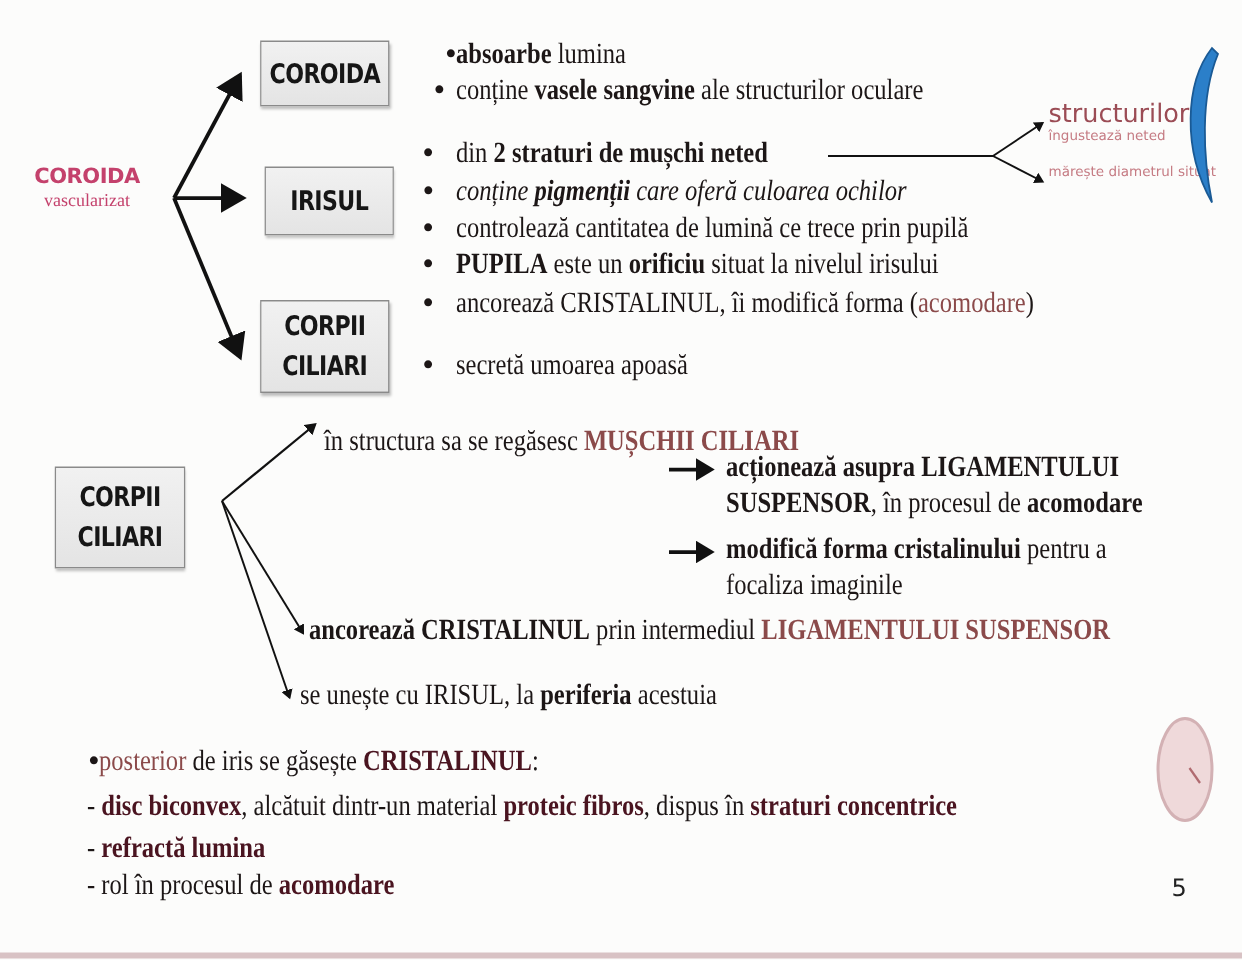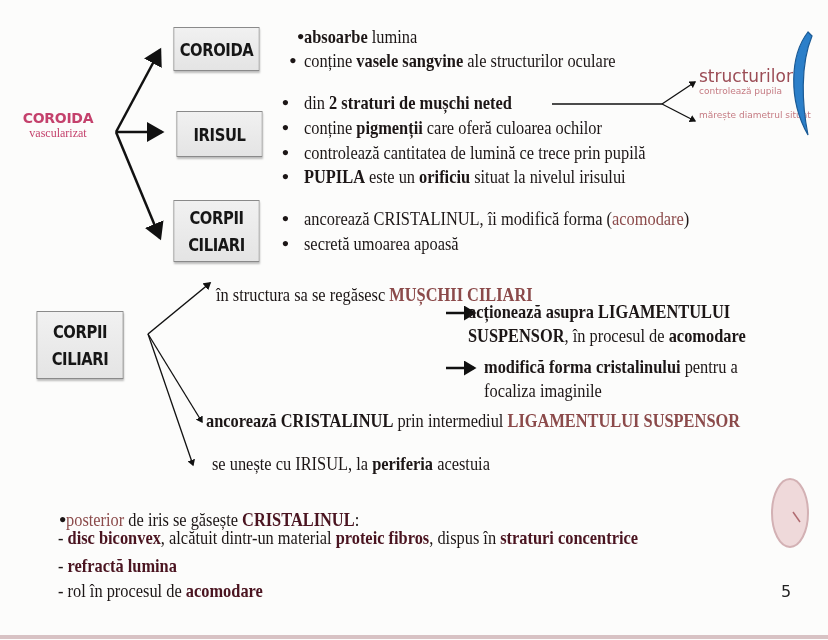--- a/index.html
+++ b/index.html
@@ -87,74 +87,74 @@
 <div class="line" style="left:282px; top:50px;text-align:center;">
   <span class="bullet">•</span><span class="narrow"><span>conține </span><span class="b">vasele sangvine</span><span> ale structurilor oculare</span></span>
 </div>
 
 <div class="box" style="left:167px; top:111px; width:103px; height:44px;">
   <span>IRISUL</span>
 </div>
 <div class="line" style="left:282px; top:92px;">
   <span class="bullet">•</span><span class="narrow"><span>din </span><span class="b">2 straturi de mușchi neted</span></span>
 </div>
-<div class="line" style="left:282px; top:117px;">
+<div class="line" style="left:282px; top:117px;font-style:italic;">
   <span class="bullet">•</span><span class="narrow"><span>conține </span><span class="b">pigmenții</span><span> care oferă culoarea ochilor</span></span>
 </div>
 <div class="line" style="left:282px; top:142px;">
   <span class="bullet">•</span><span class="narrow"><span>controlează cantitatea de lumină ce trece prin pupilă</span></span>
 </div>
 <div class="line" style="left:282px; top:166px;">
   <span class="bullet">•</span><span class="narrow"><span class="b">PUPILA</span><span> este un </span><span class="b">orificiu</span><span> situat la nivelul irisului</span></span>
 </div>
 
 <div class="abs" style="left:699px; top:66px;">
   <div class="muscle-name">structurilor</div>
-  <div class="muscle-desc">controlează pupila</div>
+  <div class="muscle-desc">îngustează neted</div>
 </div>
 <div class="abs" style="left:699px; top:110px;">
   <div class="muscle-desc" style="white-space:nowrap;">mărește diametrul situat</div>
 </div>
 
 <svg width="828" height="640">
   <path d="M808,32 C790,55 788,100 808,135 C802,105 800,65 812,36 Z" fill="#2b7fc9" stroke="#1a5a95" stroke-width="1.2"></path>
 </svg>
 
 <div class="box" style="left:164px; top:200px; width:103px; height:60px; flex-direction:column;">
   <span>CORPII</span>
   <span>CILIARI</span>
 </div>
-<div class="line" style="left:282px; top:208px;font-family:Liberation Serif, serif;">
+<div class="line" style="left:282px; top:192px;font-family:Liberation Serif, serif;">
   <span class="bullet">•</span><span class="narrow"><span>ancorează CRISTALINUL, îi modifică forma (</span><span class="rose">acomodare</span><span>)</span></span>
 </div>
 <div class="line" style="left:282px; top:233px;">
   <span class="bullet">•</span><span class="narrow"><span>secretă umoarea apoasă</span></span>
 </div>
 
 <div class="box" style="left:27px; top:311px; width:104px; height:66px; flex-direction:column;">
   <span>CORPII</span>
   <span>CILIARI</span>
 </div>
 <div class="line" style="left:216px; top:284px;">
   <span class="narrow"><span>în structura sa se regăsesc </span><span class="rose b">MUȘCHII CILIARI</span></span>
 </div>
-<div class="line" style="left:468px; top:300px; line-height:24px;font-family:Liberation Serif, serif;">
+<div class="line" style="left:484px; top:300px; line-height:24px;font-family:Liberation Serif, serif;">
   <span class="narrow"><span class="b">acționează asupra LIGAMENTULUI</span><br><span class="b">SUSPENSOR</span><span>, în procesul de </span><span class="b">acomodare</span></span>
 </div>
 <div class="line" style="left:484px; top:355px; line-height:24px;">
   <span class="narrow"><span class="b">modifică forma cristalinului</span><span> pentru a</span><br><span>focaliza imaginile</span></span>
 </div>
 <div class="line" style="left:206px; top:410px;">
   <span class="narrow"><span class="b">ancorează CRISTALINUL</span><span> prin intermediul </span><span class="rose b">LIGAMENTULUI SUSPENSOR</span></span>
 </div>
-<div class="line" style="left:212px; top:453px;">
+<div class="line" style="left:200px; top:453px;">
   <span class="narrow"><span>se unește cu IRISUL, la </span><span class="b">periferia</span><span> acestuia</span></span>
 </div>
 
-<div class="line" style="left:44px; top:509px;text-align:right;">
+<div class="line" style="left:44px; top:497px;text-align:right;">
   <span class="bullet">•</span><span class="narrow"><span class="rose">posterior</span><span> de iris se găsește </span><span class="wine">CRISTALINUL</span><span>:</span></span>
 </div>
 <div class="line" style="left:58px; top:527px;">
   <span class="narrow"><span>- </span><span class="wine">disc biconvex</span><span>, alcătuit dintr-un material </span><span class="wine">proteic fibros</span><span>, dispus în </span><span class="wine">straturi concentrice</span></span>
 </div>
 <div class="line" style="left:58px; top:555px;">
   <span class="narrow"><span>- </span><span class="wine">refractă lumina</span></span>
 </div>
 <div class="line" style="left:58px; top:580px;">
   <span class="narrow"><span>- rol în procesul de </span><span class="wine">acomodare</span></span>

